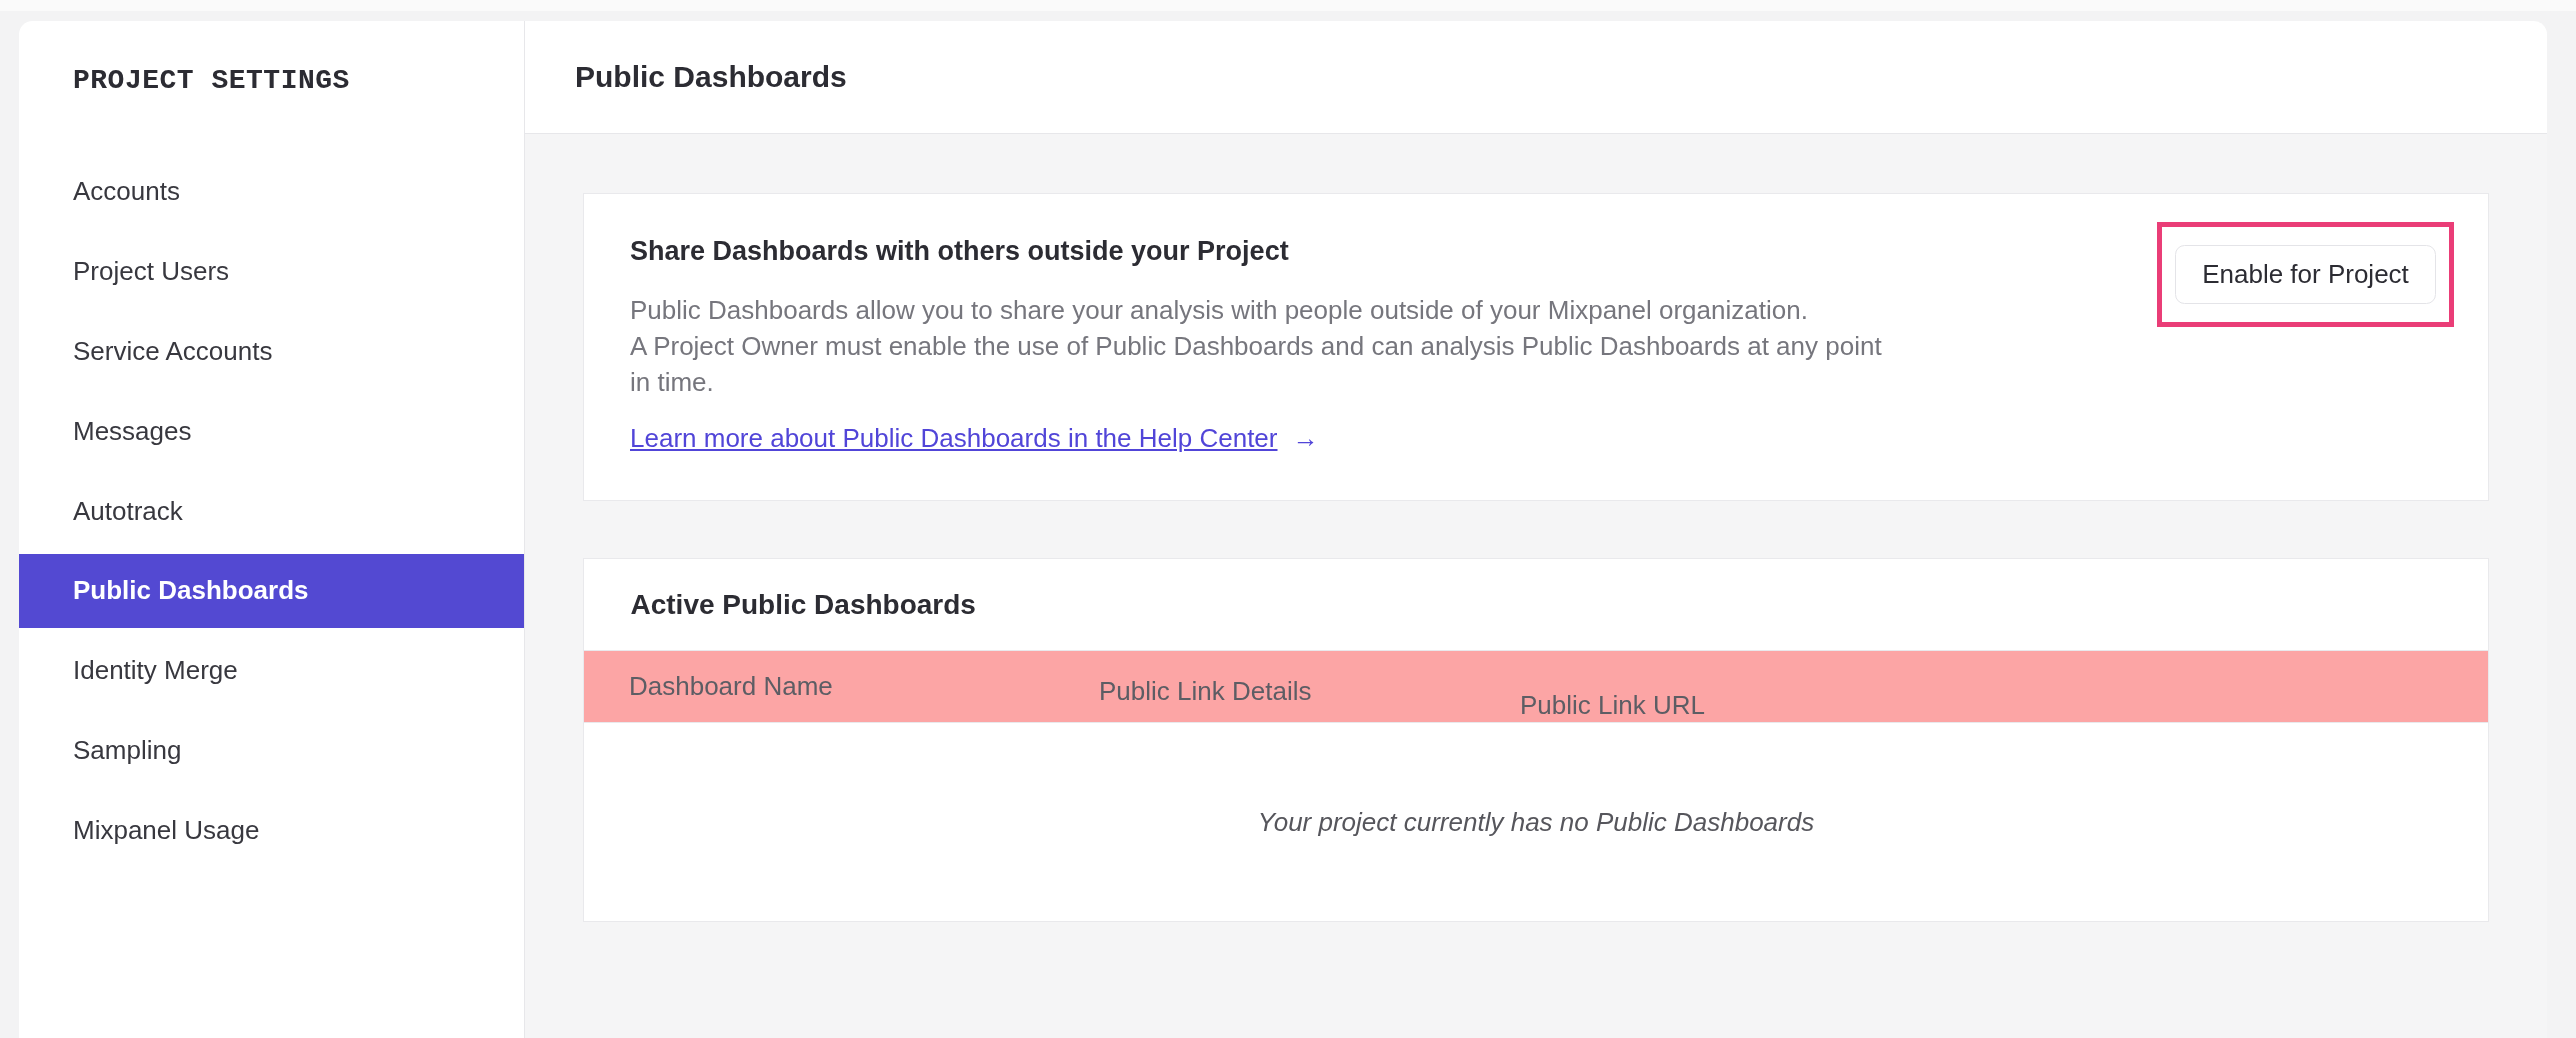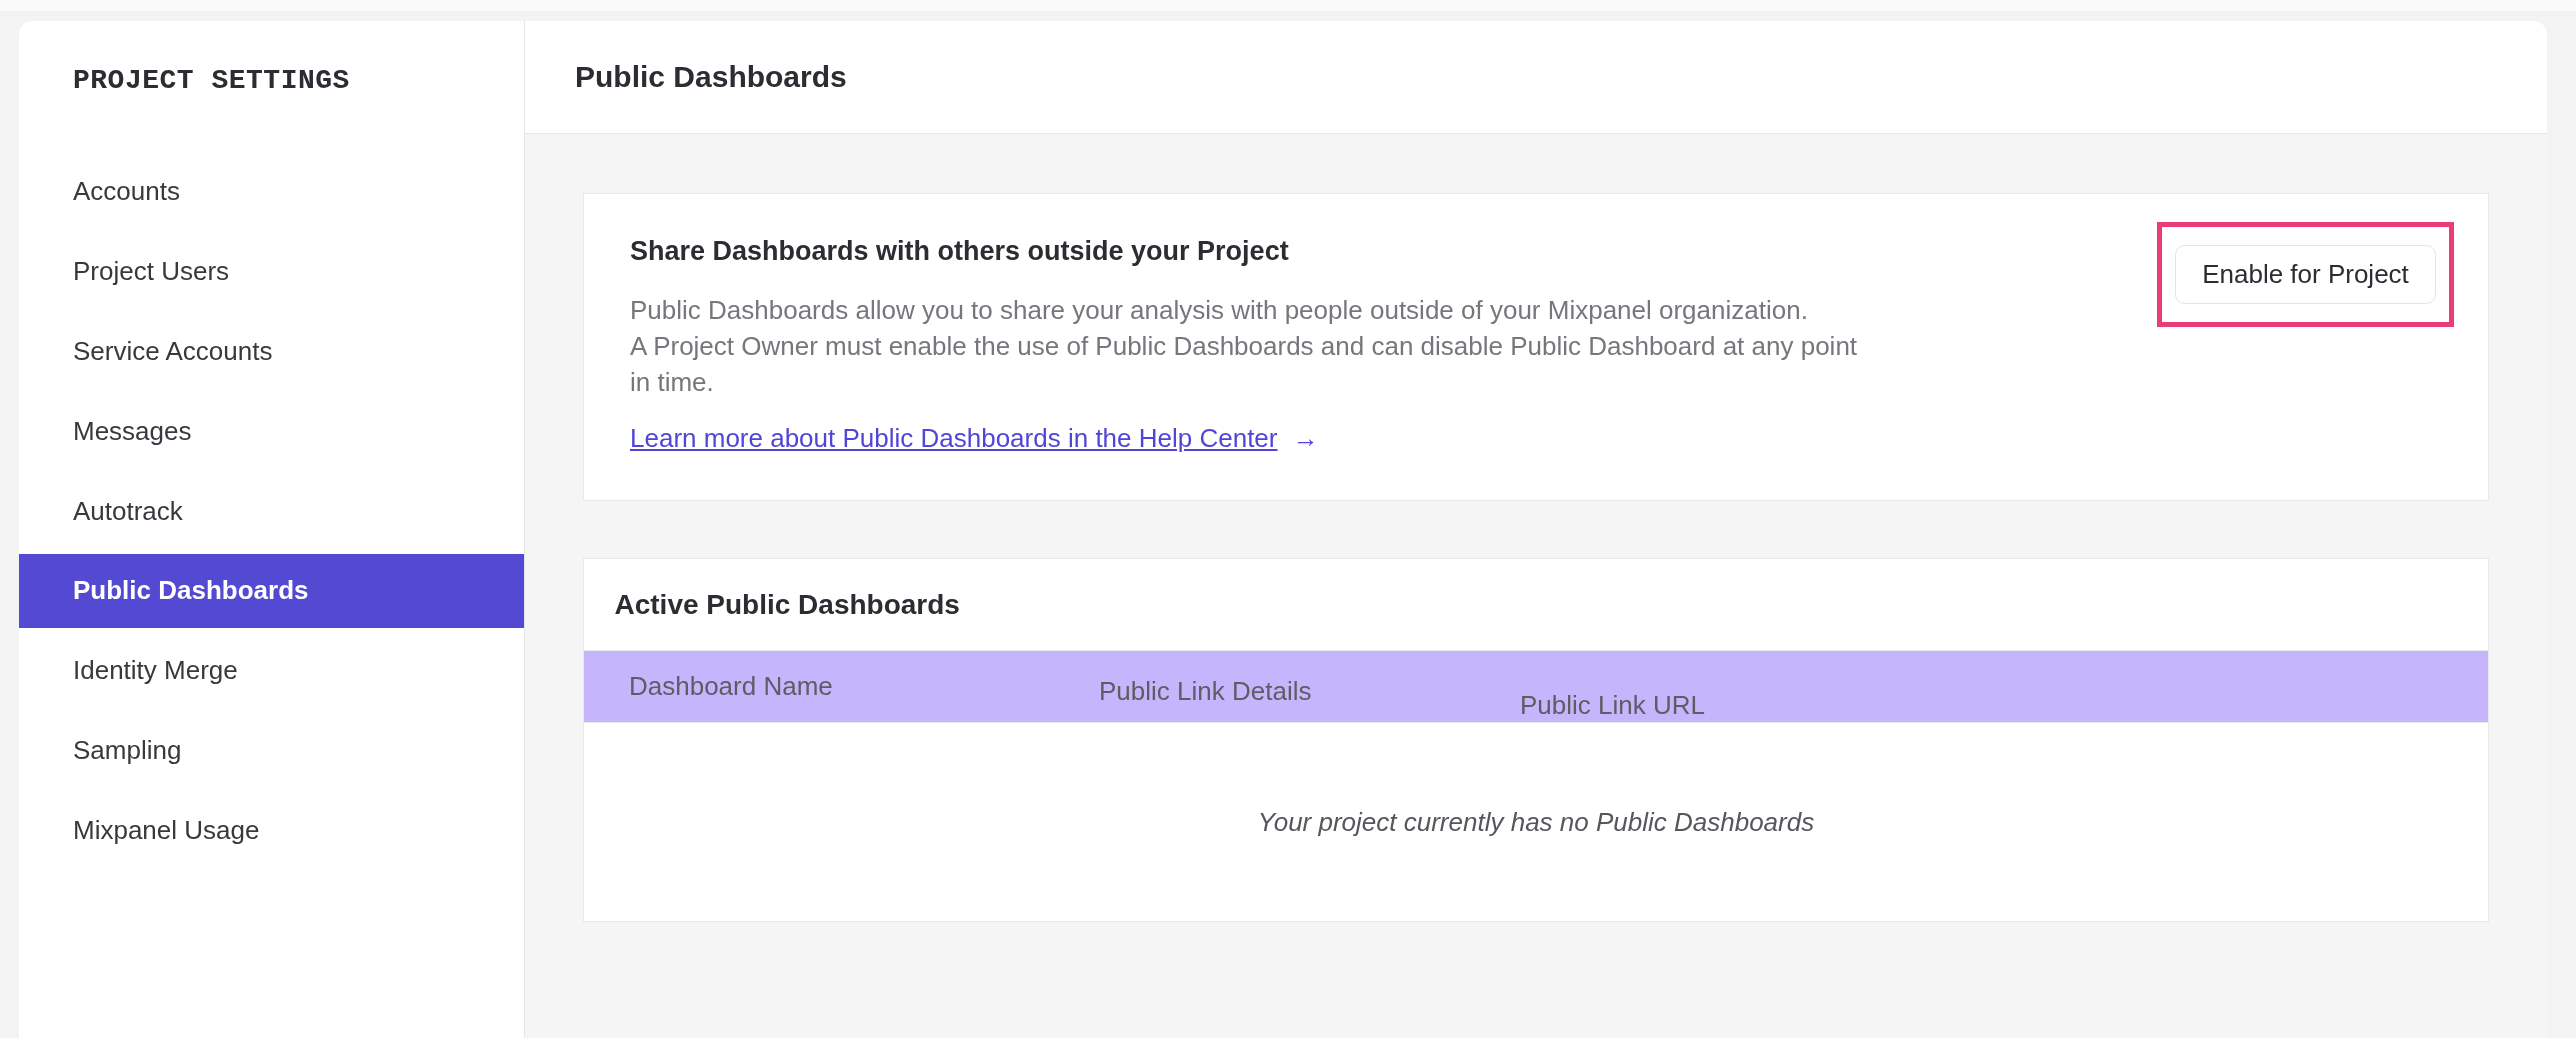--- a/index.html
+++ b/index.html
@@ -149,26 +149,26 @@
   }
   .active-card-header {
     height: 91px;
     display: flex;
     align-items: center;
     padding-left: 30.5px;
   }
   .active-heading {
     font-size: 28px;
     font-weight: 700;
-    margin: 0;
+    margin: 16px;
     color: #2c2c33;
   }
   .table-head {
     height: 73px;
-    background: #c4b5fd;
+    background: #fca5a5;
     border-top: 1.9px solid #e9e9ec;
     border-bottom: 1.9px solid #e9e9ec;
     display: flex;
     align-items: center;
     font-size: 26px;
     color: #5d5d64;
   }
   .th1 { width: 515px; padding-left: 45px; }
   .th2 { width: 421px; margin-top: 9px; }
   .th3 { flex: 1; margin-top: 37px; }
@@ -227,21 +227,21 @@
     <div class="main-header">
       <div class="main-title">Public Dashboards</div>
     </div>
 
     <div class="content">
 
       <div class="card share-card">
         <h2 class="share-heading">Share Dashboards with others outside your Project</h2>
         <div class="share-body">
           <div>Public Dashboards allow you to share your analysis with people outside of your Mixpanel organization.</div>
-          <div>A Project Owner must enable the use of Public Dashboards and can disable Public Dashboard at any point</div>
+          <div>A Project Owner must enable the use of Public Dashboards and can analysis Public Dashboards at any point</div>
           <div>in time.</div>
         </div>
         <div class="share-link-row">
           <span class="share-link">Learn more about Public Dashboards in the Help Center</span>
           <span class="share-link-arrow">→</span>
         </div>
         <div class="highlight-box">
           <div class="enable-button">Enable for Project</div>
         </div>
       </div>

